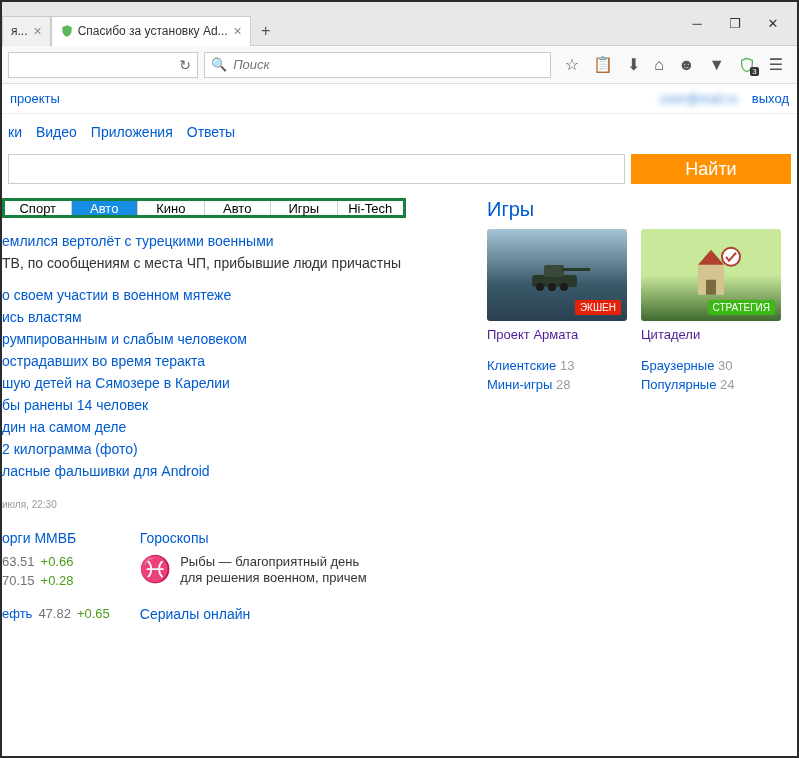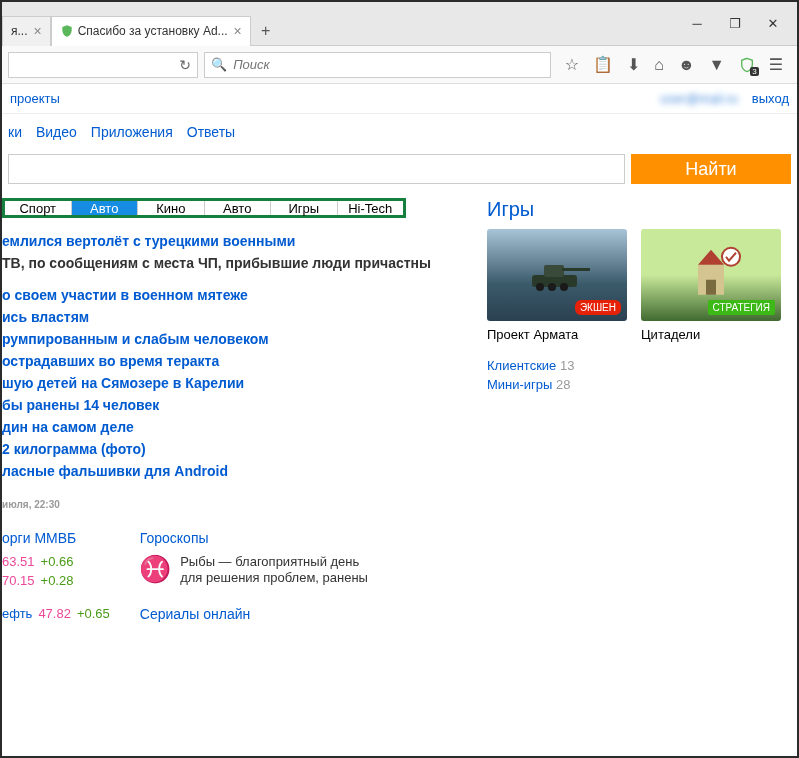--- a/index.html
+++ b/index.html
@@ -32,43 +32,43 @@
 .search-row { display: flex; padding: 4px 6px 8px 6px; gap: 6px; }
 .big-search { flex: 1; height: 30px; border: 1px solid #ccc; }
 .find-btn { width: 160px; height: 30px; background: #ff9000; color: #fff; border: none; font-size: 18px; cursor: pointer; }
 .main { display: flex; }
 .left { flex: 1; padding: 6px 6px 0 0; }
 .cat-tabs { display: flex; border: 3px solid #15803d; height: 20px; margin-bottom: 12px; width: 404px; }
 .cat-tab { flex: 1; display: flex; align-items: center; justify-content: center; font-size: 13px; border-right: 1px solid #ccc; cursor: pointer; }
 .cat-tab:last-child { border-right: none; }
 .cat-tab.active { background: #168de2; color: #fff; }
 .news-list { font-size: 14px; line-height: 22px; color: #005bd1; }
-.news-list div { cursor: pointer; font-weight: bold; }
+.news-list div { cursor: pointer; }
 .news-sub { color: #333; margin-bottom: 10px; cursor: default; }
 .time { color: #999; font-size: 10px; margin-top: 12px; }
 .bottom-row { display: flex; margin-top: 14px; gap: 30px; }
 .col { }
 .col-title { color: #005bd1; font-size: 14px; margin-bottom: 8px; cursor: pointer; }
 .stock-row { display: flex; gap: 6px; font-size: 13px; margin-bottom: 4px; }
-.stock-val { color: #ec4899; }
+.stock-val { color: #737373; }
 .stock-chg { color: #4a9b17; text-align: right; }
 .horo { display: flex; gap: 8px; }
 .horo-icon { color: #168de2; font-size: 26px; }
 .horo-text { color: #333; font-size: 13px; max-width: 200px; line-height: 16px; }
 .right { width: 310px; padding: 6px 10px 0 0; }
 .right-title { color: #005bd1; font-size: 20px; margin-bottom: 8px; cursor: pointer; }
 .game-row { display: flex; gap: 14px; }
 .game { width: 140px; }
 .game-img { width: 140px; height: 92px; border-radius: 3px; position: relative; margin-bottom: 6px; }
 .game-img.tank { background: linear-gradient(#a8c4d8, #3a5a6a 60%, #2a4050); }
 .game-img.citadel { background: linear-gradient(#c8e89a 50%, #406a30); }
 .game-tag { position: absolute; bottom: 6px; right: 6px; color: #fff; font-size: 10px; padding: 2px 5px; border-radius: 2px; }
-.tag-red { background: #e52208; border-radius: 6px; }
+.tag-red { background: #e52208; }
 .tag-green { background: #3cb817; }
-.game-name { color: #000000; font-size: 13px; cursor: pointer; }
+.game-name { color: #4c1d95; font-size: 13px; cursor: pointer; }
 .game-cats { margin-top: 16px; display: flex; gap: 14px; }
 .game-cat-col div { font-size: 13px; margin-bottom: 4px; }
 .game-cat-col a { color: #005bd1; cursor: pointer; }
 .game-cat-col span { color: #999; }
 .footer { position: absolute; bottom: 10px; right: 14px; display: flex; gap: 18px; font-size: 13px; color: #999; }
 .footer a { color: #999; cursor: pointer; }
 .tank-svg { position: absolute; top: 50%; left: 50%; transform: translate(-50%, -55%); }
 .castle-svg { position: absolute; top: 50%; left: 50%; transform: translate(-50%, -55%); }
 </style>
 </head>
@@ -182,21 +182,21 @@
             <div class="stock-row">
               <span style="color:#005bd1;cursor:pointer">ефть</span>
               <span class="stock-val">47.82</span>
               <span class="stock-chg">+0.65</span>
             </div>
           </div>
           <div class="col">
             <div class="col-title">Гороскопы</div>
             <div class="horo">
               <span class="horo-icon">♓</span>
-              <span class="horo-text">Рыбы — благоприятный день для решения проблем, ранены</span>
+              <span class="horo-text">Рыбы — благоприятный день для решения военном, причем</span>
             </div>
             <div style="height:20px"></div>
             <div class="col-title">Сериалы онлайн</div>
           </div>
         </div>
       </div>
 
       <div class="right">
         <div class="right-title">Игры</div>
         <div class="game-row">
@@ -226,18 +226,22 @@
               <span class="game-tag tag-green">СТРАТЕГИЯ</span>
             </div>
             <div class="game-name">Цитадели</div>
           </div>
         </div>
         <div class="game-cats">
           <div class="game-cat-col" style="width:140px">
             <div><a>Клиентские</a> <span>13</span></div>
             <div><a>Мини-игры</a> <span>28</span></div>
           </div>
+          <div class="game-cat-col">
+            <div><a>Браузерные</a> <span>30</span></div>
+            <div><a>Популярные</a> <span>24</span></div>
+          </div>
         </div>
       </div>
     </div>
   </div>
 
 </div>
 
 </body></html>

